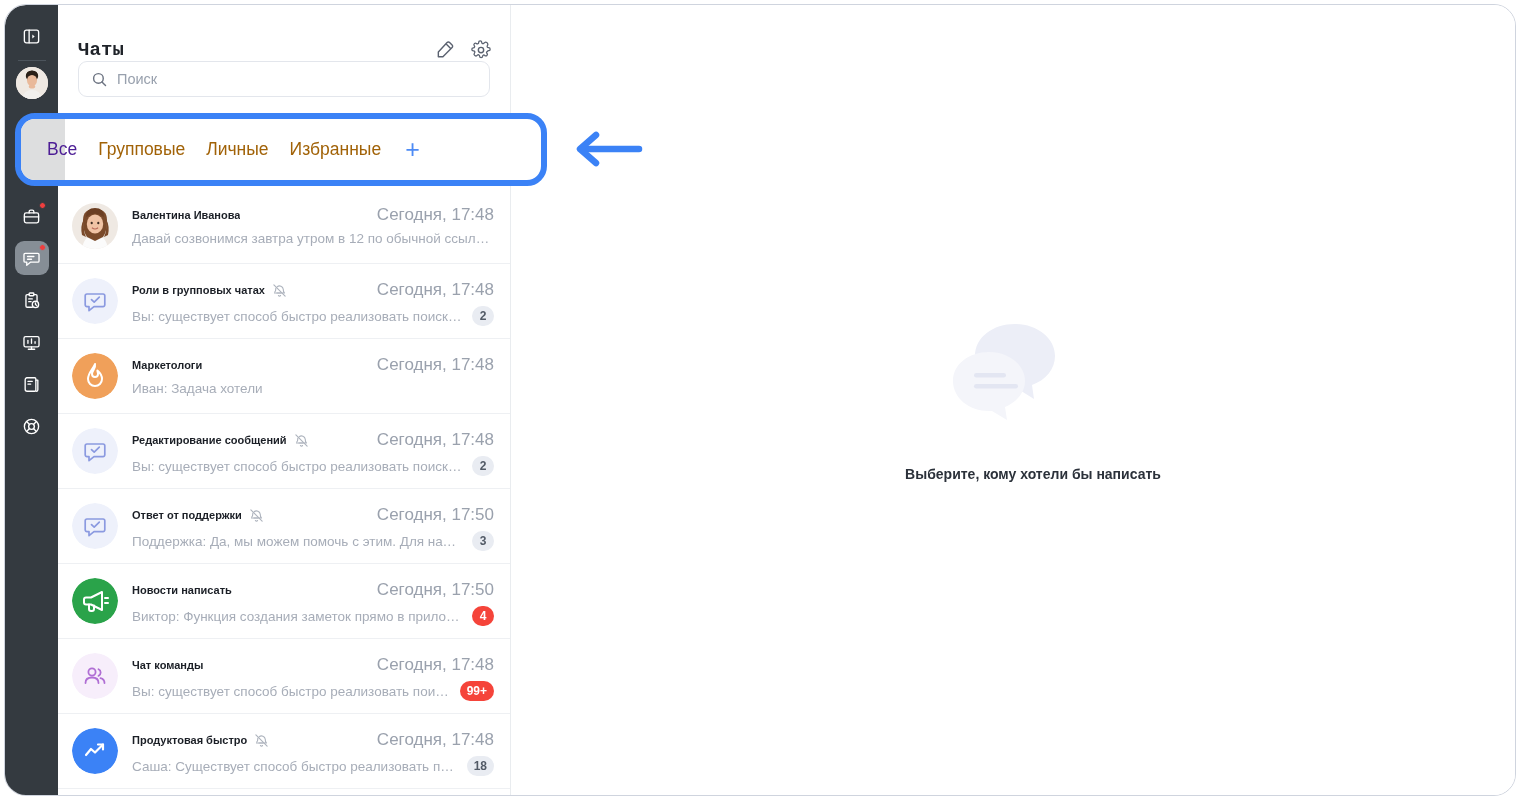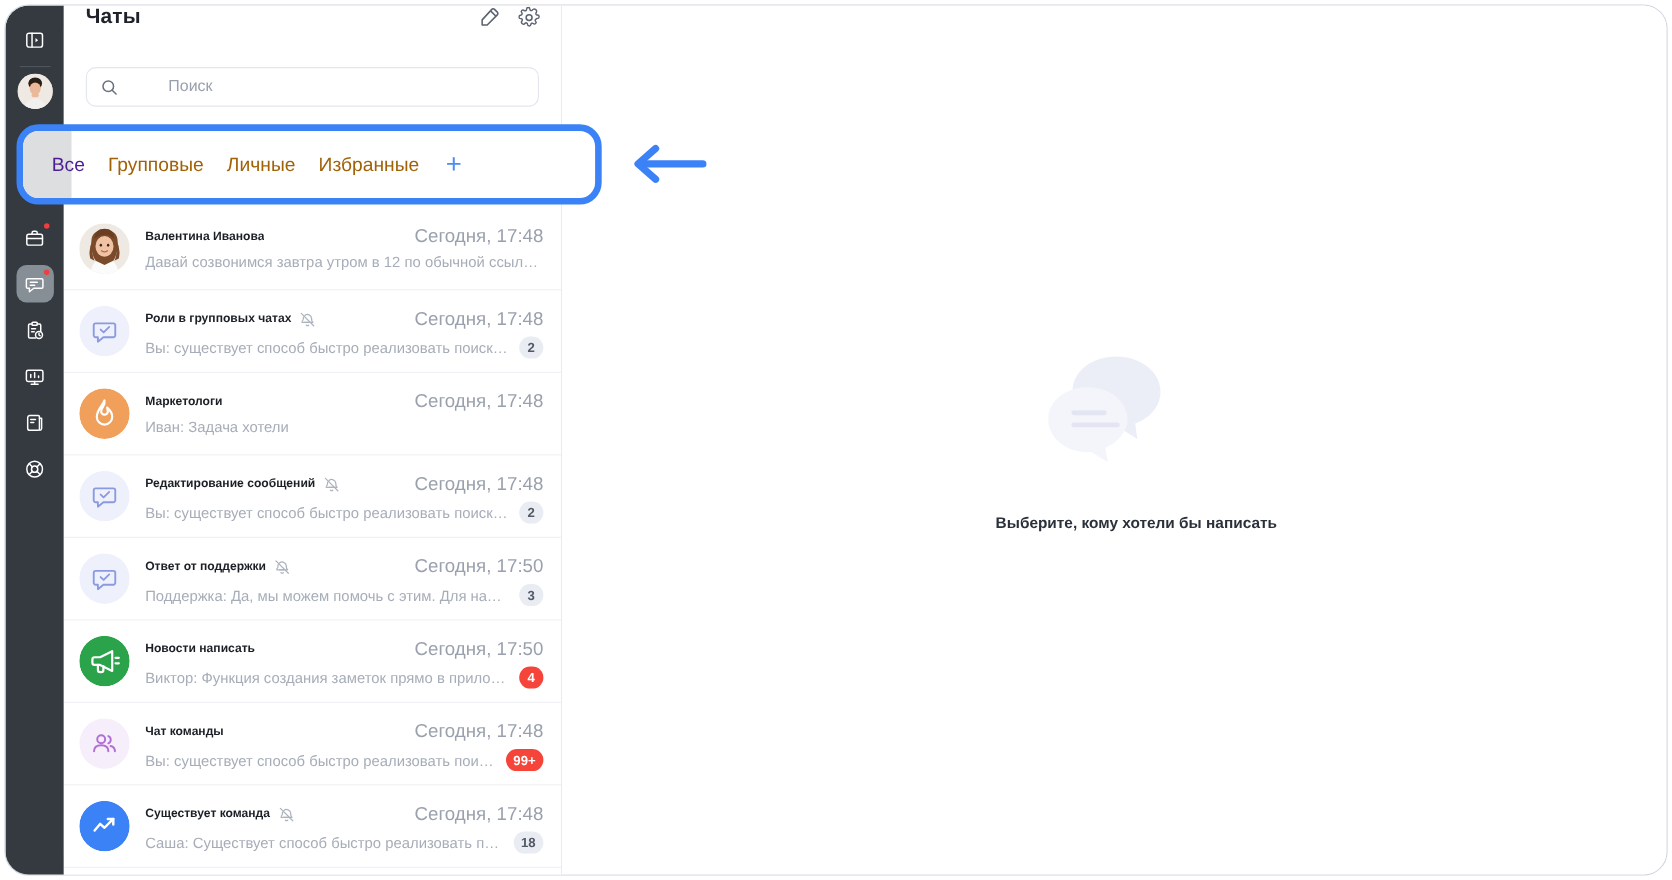--- a/index.html
+++ b/index.html
@@ -75,43 +75,43 @@
   
   .list-panel {
     position: absolute;
     left: 53px; top: 0;
     width: 453px; height: 792px;
     background: #ffffff;
     border-right: 1px solid #e9ecef;
   }
   .list-header {
     height: 56px;
-    display: flex; align-items: flex-start;
+    display: flex; align-items: flex-end;
     padding: 0 18px 0 20px;
+    font-family: Liberation Mono, monospace;
   }
   .list-title {
     font-size: 19px; font-weight: bold; color: #1f2329;
     letter-spacing: .1px;
   }
   .header-actions {
     margin-left: auto;
     display: flex; align-items: center; gap: 14px;
     color: #595f6b;
   }
   .hicon { width: 22px; height: 22px; display: flex; align-items: center; justify-content: center; }
 
   .search-wrap { padding: 0 20px; }
   .search-box {
     height: 36px;
     border: 1px solid #e3e6ec;
     border-radius: 9px;
     display: flex; align-items: center;
     padding: 0 12px;
     background: #ffffff;
-    gap: 36px;
   }
   .search-box .sicon { color: #6b7280; display: flex; margin-right: 9px; }
   .search-ph { color: #98a0ad; font-size: 14.5px; }
 
   
   .tabs-row {
     position: absolute;
     left: 0; top: 110px;
     width: 453px; height: 66px;
     display: flex; align-items: center;
@@ -564,21 +564,21 @@
               <svg width="46" height="46" viewBox="0 0 46 46">
                 <circle cx="23" cy="23" r="23" fill="#3b82f6"></circle>
                 <g fill="none" stroke="#fff" stroke-width="2.2" stroke-linecap="round" stroke-linejoin="round">
                   <polyline points="14,27 19,21 23,24.5 31,16.5"></polyline>
                   <polyline points="26,16.5 31,16.5 31,21.5"></polyline>
                 </g>
               </svg>
             </div>
             <div class="row-main">
               <div class="row-top">
-                <div class="row-name">Существует команда</div>
+                <div class="row-name">Продуктовая быстро</div>
                 <span class="mute-icon">
                   <svg width="15" height="15" viewBox="0 0 24 24" fill="none" stroke="currentColor" stroke-width="1.8" stroke-linecap="round" stroke-linejoin="round">
                     <path d="M8.2 6.1A6 6 0 0118 10c0 5 2 6 2 6H8"></path>
                     <path d="M6 10c0-.6.1-1.2.2-1.7M4.3 14.6S6 13.3 6 10"></path>
                     <path d="M4 16h10"></path>
                     <path d="M10.3 20a2 2 0 003.4 0"></path>
                     <line x1="3" y1="3" x2="21" y2="21"></line>
                   </svg>
                 </span>
                 <div class="row-time">Сегодня, 17:48</div>

